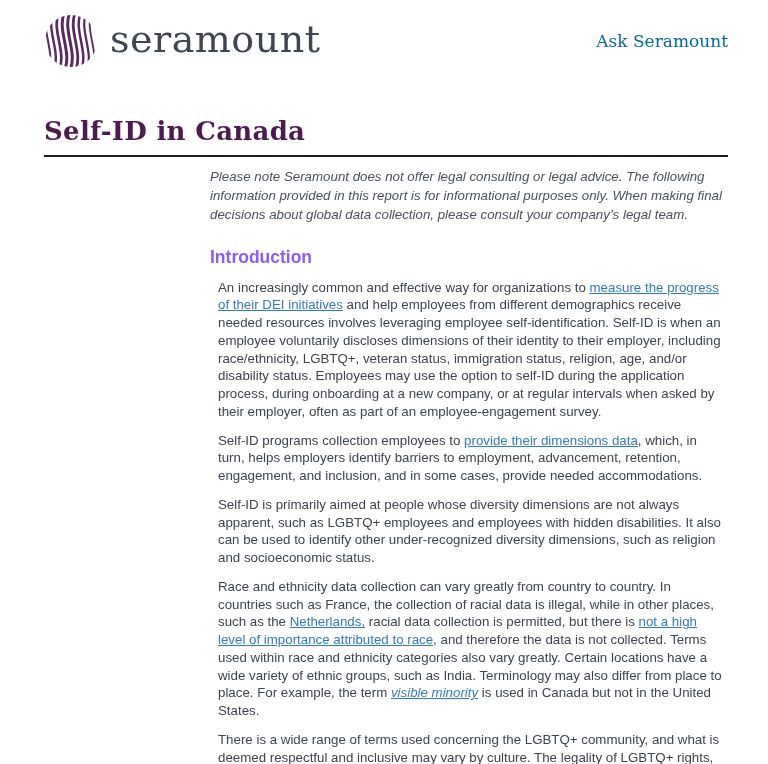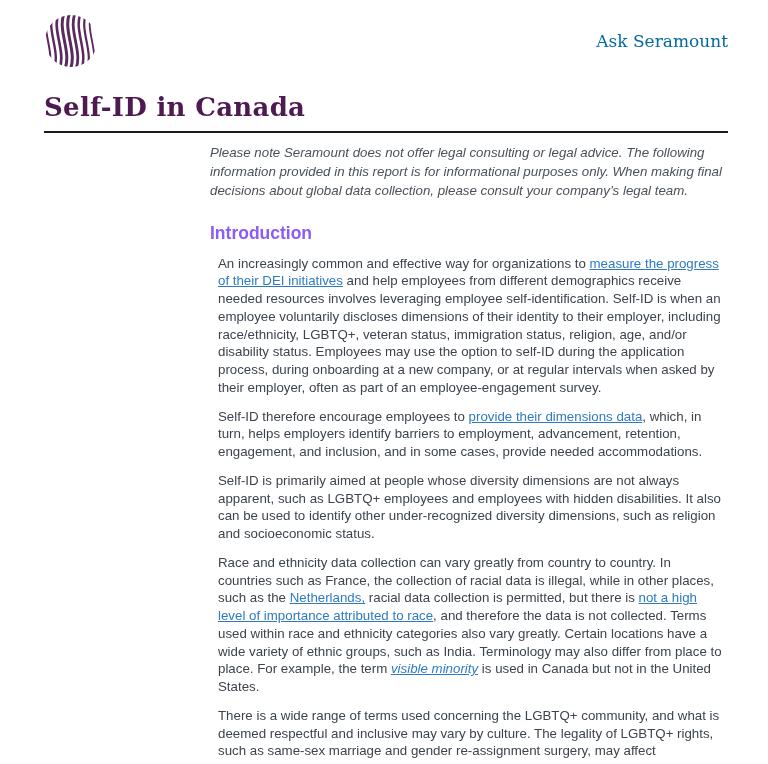--- a/index.html
+++ b/index.html
@@ -34,21 +34,21 @@
   .nav-link {
     font-family: "DejaVu Serif", serif;
     font-size: 17px;
     color: #0369a1;
     text-decoration: none;
     cursor: pointer;
   }
 
   
   h1.page-title {
-    margin: 22px 0 0 0;
+    margin: 46px 0 0 0;
     font-family: "DejaVu Serif", serif;
     font-weight: 700;
     font-size: 26px;
     letter-spacing: 0.3px;
     color: #4e1a51;
   }
   .title-rule {
     margin-top: 9px;
     height: 0;
     border-top: 2px solid #191922;
@@ -103,32 +103,33 @@
             <path d="M15 -2 C 7 16, 23 38, 15 56" stroke-width="2.7"></path>
             <path d="M20.5 -2 C 12.5 16, 28.5 38, 20.5 56" stroke-width="3"></path>
             <path d="M26 -2 C 18 16, 34 38, 26 56" stroke-width="3"></path>
             <path d="M31.5 -2 C 23.5 16, 39.5 38, 31.5 56" stroke-width="2.8"></path>
             <path d="M37 -2 C 29 16, 45 38, 37 56" stroke-width="2.5"></path>
             <path d="M42.5 -2 C 34.5 16, 50.5 38, 42.5 56" stroke-width="2.2"></path>
             <path d="M48 -2 C 40 16, 56 38, 48 56" stroke-width="1.8"></path>
           </g>
         </svg>
       </span>
+      <span class="wordmark">seramount</span>
     </div>
     <a class="nav-link">Ask Seramount</a>
   </header>
 
   <h1 class="page-title">Self-ID in Canada</h1>
   <div class="title-rule"></div>
 
   <div class="content">
     <p class="disclaimer">Please note Seramount does not offer legal consulting or legal advice. The following information provided in this report is for informational purposes only. When making final decisions about global data collection, please consult your company’s legal team.</p>
 
     <h2 class="section-heading">Introduction</h2>
 
     <p class="body-para"><span>An increasingly common and effective way for organizations to </span><a class="inline-link" href="#">measure the progress of their DEI initiatives</a><span> and help employees from different demographics receive needed resources involves leveraging employee self-identification. Self-ID is when an employee voluntarily discloses dimensions of their identity to their employer, including race/ethnicity, LGBTQ+, veteran status, immigration status, religion, age, and/or disability status. Employees may use the option to self-ID during the application process, during onboarding at a new company, or at regular intervals when asked by their employer, often as part of an employee-engagement survey.</span></p>
-    <p class="body-para"><span>Self-ID therefore encourage employees to </span><a class="inline-link" href="#">provide their dimensions data</a><span>, which, in turn, helps employers identify barriers to employment, advancement, retention, engagement, and inclusion, and in some cases, provide needed accommodations.</span></p>
+    <p class="body-para"><span>Self-ID programs collection employees to </span><a class="inline-link" href="#">provide their dimensions data</a><span>, which, in turn, helps employers identify barriers to employment, advancement, retention, engagement, and inclusion, and in some cases, provide needed accommodations.</span></p>
     <p class="body-para"><span>Self-ID is primarily aimed at people whose diversity dimensions are not always apparent, such as LGBTQ+ employees and employees with hidden disabilities. It also can be used to identify other under-recognized diversity dimensions, such as religion and socioeconomic status.</span></p>
     <p class="body-para"><span>Race and ethnicity data collection can vary greatly from country to country. In countries such as France, the collection of racial data is illegal, while in other places, such as the </span><a class="inline-link" href="#">Netherlands,</a><span> racial data collection is permitted, but there is </span><a class="inline-link" href="#">not a high level of importance attributed to race</a><span>, and therefore the data is not collected. Terms used within race and ethnicity categories also vary greatly. Certain locations have a wide variety of ethnic groups, such as India. Terminology may also differ from place to place. For example, the term </span><a class="inline-link italic" href="#">visible minority</a><span> is used in Canada but not in the United States.</span></p>
     <p class="body-para"><span>There is a wide range of terms used concerning the LGBTQ+ community, and what is deemed respectful and inclusive may vary by culture. The legality of LGBTQ+ rights, such as same-sex marriage and gender re-assignment surgery, may affect</span></p>
   </div>
 
 </div>
 
 </body></html>

